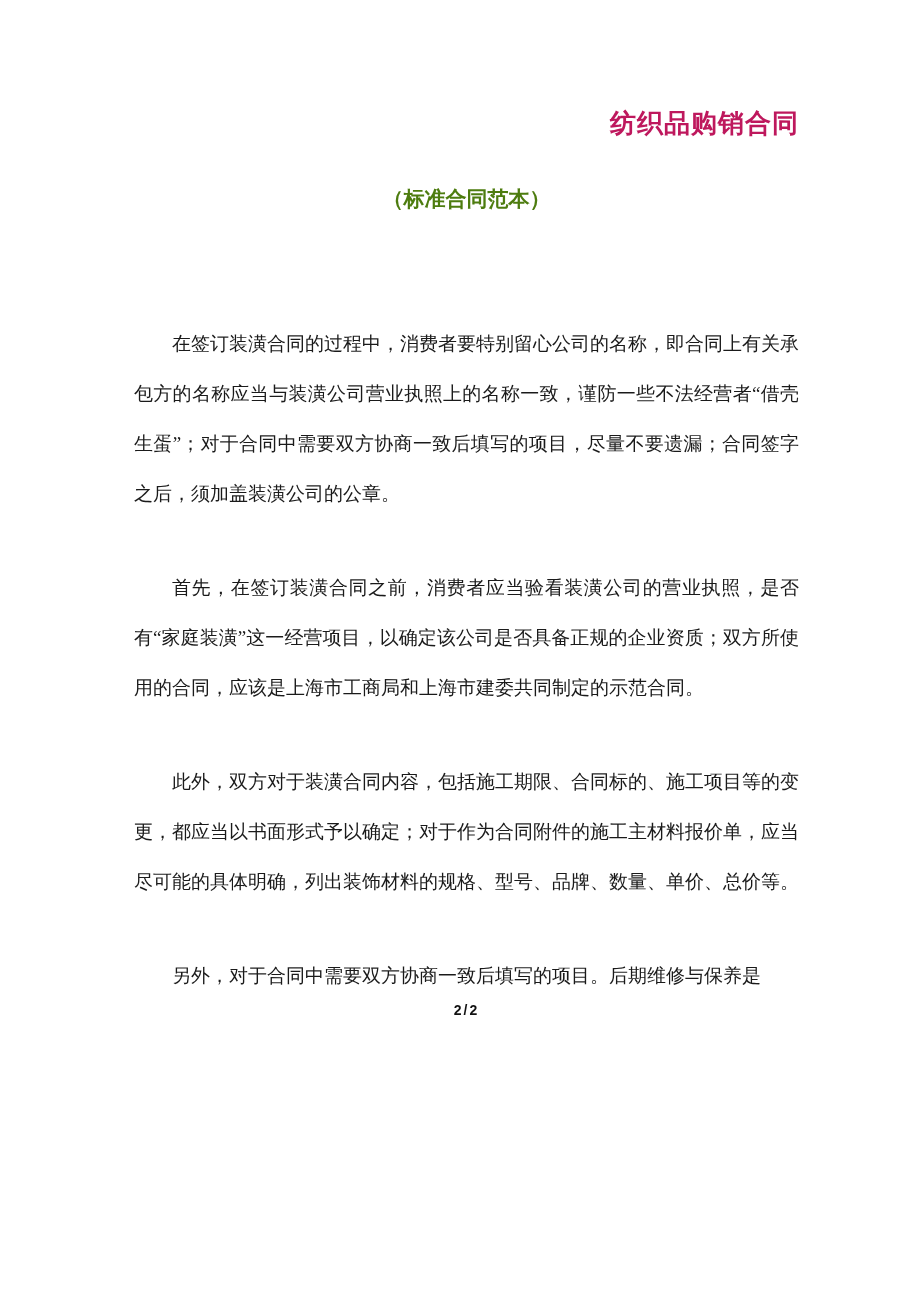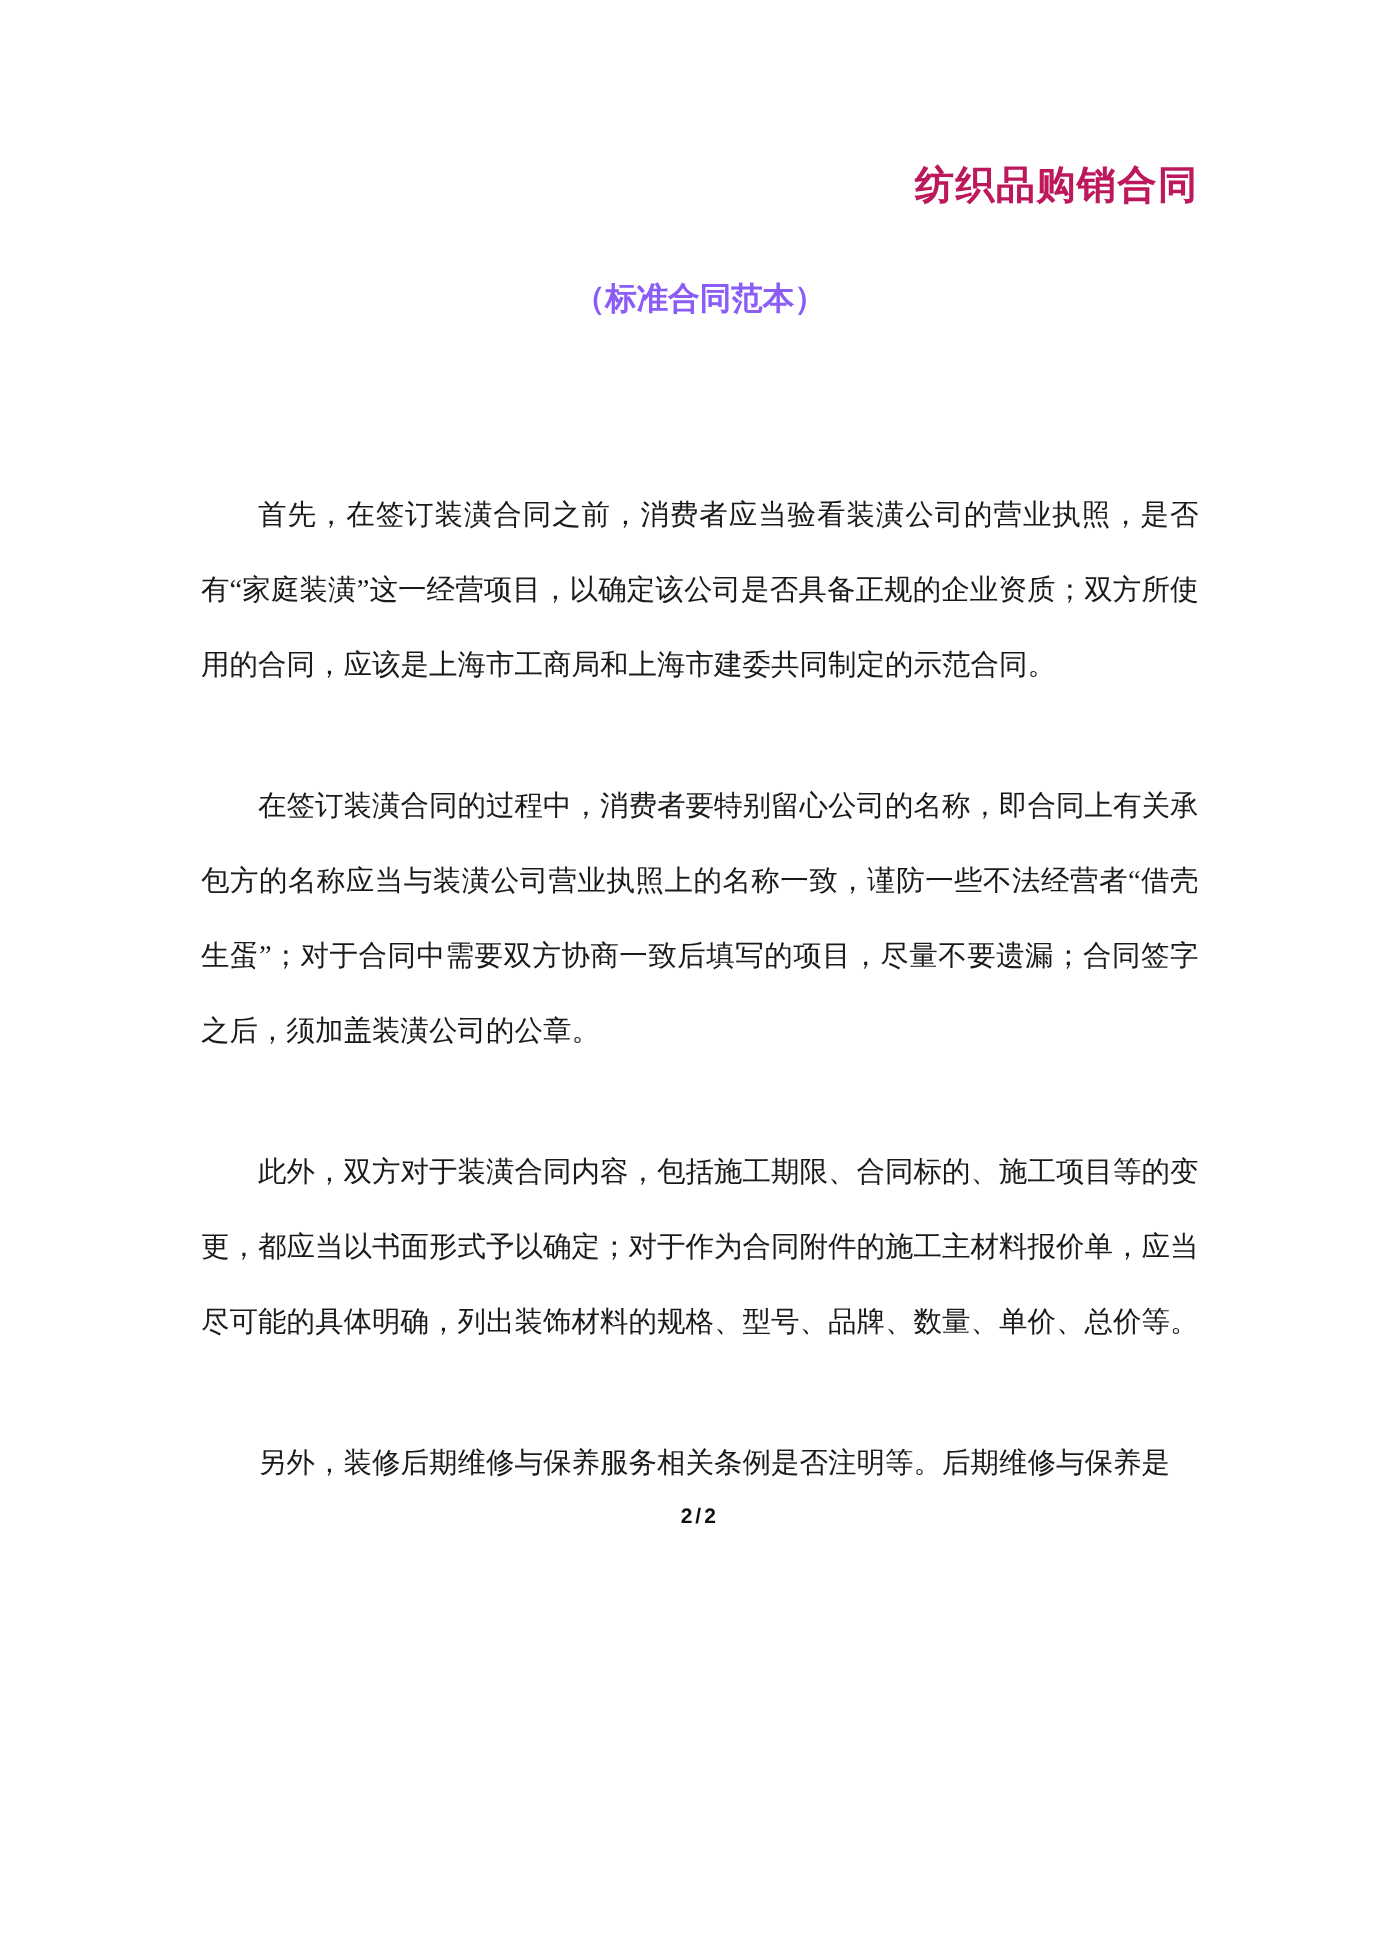--- a/index.html
+++ b/index.html
@@ -30,21 +30,21 @@
     color: #be185d;
     letter-spacing: 1px;
   }
   .doc-subtitle {
     margin: 42px 0 0 0;
     text-align: center;
     font-family: "Liberation Serif", "DejaVu Serif", serif;
     font-weight: bold;
     font-size: 21px;
     line-height: 30px;
-    color: #8b5cf6;
+    color: #4d7c0f;
   }
   .body-text {
     margin-top: 105px;
   }
   .body-text p {
     margin: 0;
     font-size: 19px;
     line-height: 50px;
     text-align: justify;
     text-justify: inter-ideograph;
@@ -68,21 +68,21 @@
 </head>
 <body>
 
 <div class="page">
 
   <h1 class="doc-title">纺织品购销合同</h1>
 
   <h2 class="doc-subtitle">（标准合同范本）</h2>
 
   <div class="body-text">
+    <p>在签订装潢合同的过程中，消费者要特别留心公司的名称，即合同上有关承包方的名称应当与装潢公司营业执照上的名称一致，谨防一些不法经营者“借壳生蛋”；对于合同中需要双方协商一致后填写的项目，尽量不要遗漏；合同签字之后，须加盖装潢公司的公章。</p>
     <p>首先，在签订装潢合同之前，消费者应当验看装潢公司的营业执照，是否有“家庭装潢”这一经营项目，以确定该公司是否具备正规的企业资质；双方所使用的合同，应该是上海市工商局和上海市建委共同制定的示范合同。</p>
-    <p>在签订装潢合同的过程中，消费者要特别留心公司的名称，即合同上有关承包方的名称应当与装潢公司营业执照上的名称一致，谨防一些不法经营者“借壳生蛋”；对于合同中需要双方协商一致后填写的项目，尽量不要遗漏；合同签字之后，须加盖装潢公司的公章。</p>
     <p>此外，双方对于装潢合同内容，包括施工期限、合同标的、施工项目等的变更，都应当以书面形式予以确定；对于作为合同附件的施工主材料报价单，应当尽可能的具体明确，列出装饰材料的规格、型号、品牌、数量、单价、总价等。</p>
-    <p>另外，装修后期维修与保养服务相关条例是否注明等。后期维修与保养是</p>
+    <p>另外，对于合同中需要双方协商一致后填写的项目。后期维修与保养是</p>
   </div>
 
   <div class="page-footer">2/2</div>
 
 </div>
 
 </body></html>

